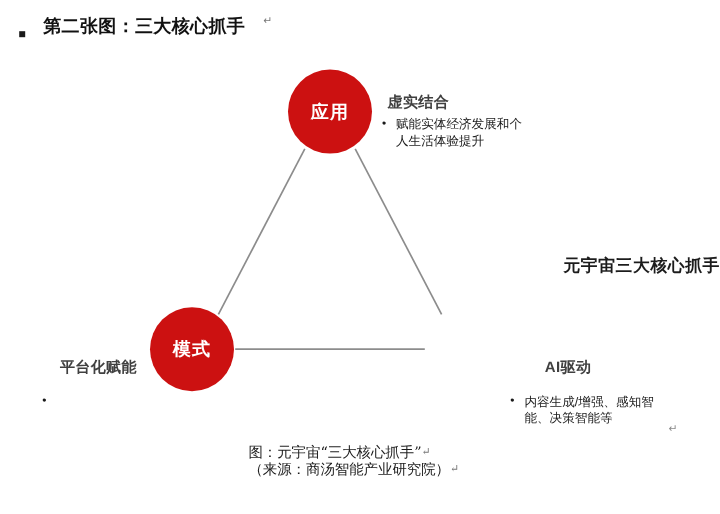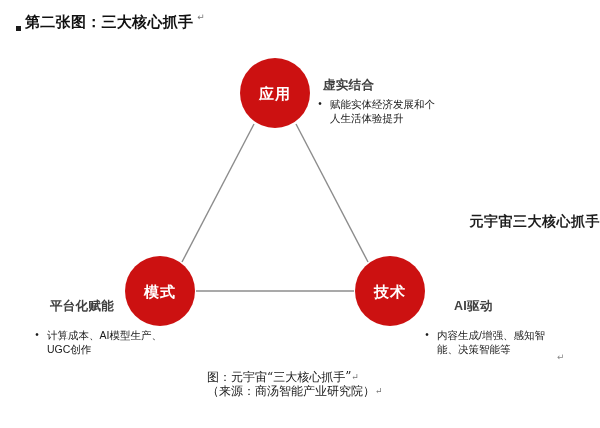--- a/index.html
+++ b/index.html
@@ -19,21 +19,21 @@
     overflow: hidden;
   }
 
   
   #doc-heading {
     position: absolute;
     left: 16px;
     top: 12px;
     display: flex;
     align-items: flex-start;
-    gap: 4px;
+    gap: 15px;
   }
   .heading-bullet {
     width: 5px;
     height: 5px;
     background: #1a1a1a;
     margin-top: 14px;
     flex: none;
   }
   .heading-text {
     font-family: "DejaVu Serif", "Liberation Serif", serif;
@@ -176,38 +176,33 @@
       <line x1="296" y1="124" x2="368" y2="262" stroke="#8c8c8c" stroke-width="1.4"></line>
       <line x1="196" y1="291" x2="354" y2="291" stroke="#8c8c8c" stroke-width="1.4"></line>
     </svg>
 
     <div class="node" id="node-app">
       <span class="node-label">应用</span>
     </div>
     <div class="node" id="node-mode">
       <span class="node-label">模式</span>
     </div>
-    <div class="node" id="node-tech">
-      <span class="node-label">技术</span>
-    </div>
 
     <div id="center-label">元宇宙三大核心抓手</div>
 
     <div class="callout-title" id="title-app">虚实结合</div>
     <div class="callout-body" id="body-app">
       <span class="callout-bullet">•</span>
       <span class="callout-text">赋能实体经济发展和个
 人生活体验提升</span>
     </div>
 
     <div class="callout-title" id="title-mode">平台化赋能</div>
     <div class="callout-body" id="body-mode">
       <span class="callout-bullet">•</span>
-      <span class="callout-text">计算成本、AI模型生产、
-UGC创作</span>
     </div>
 
     <div class="callout-title" id="title-tech">AI驱动</div>
     <div class="callout-body" id="body-tech">
       <span class="callout-bullet">•</span>
       <span class="callout-text">内容生成/增强、感知智
 能、决策智能等</span>
     </div>
   </div>
 

